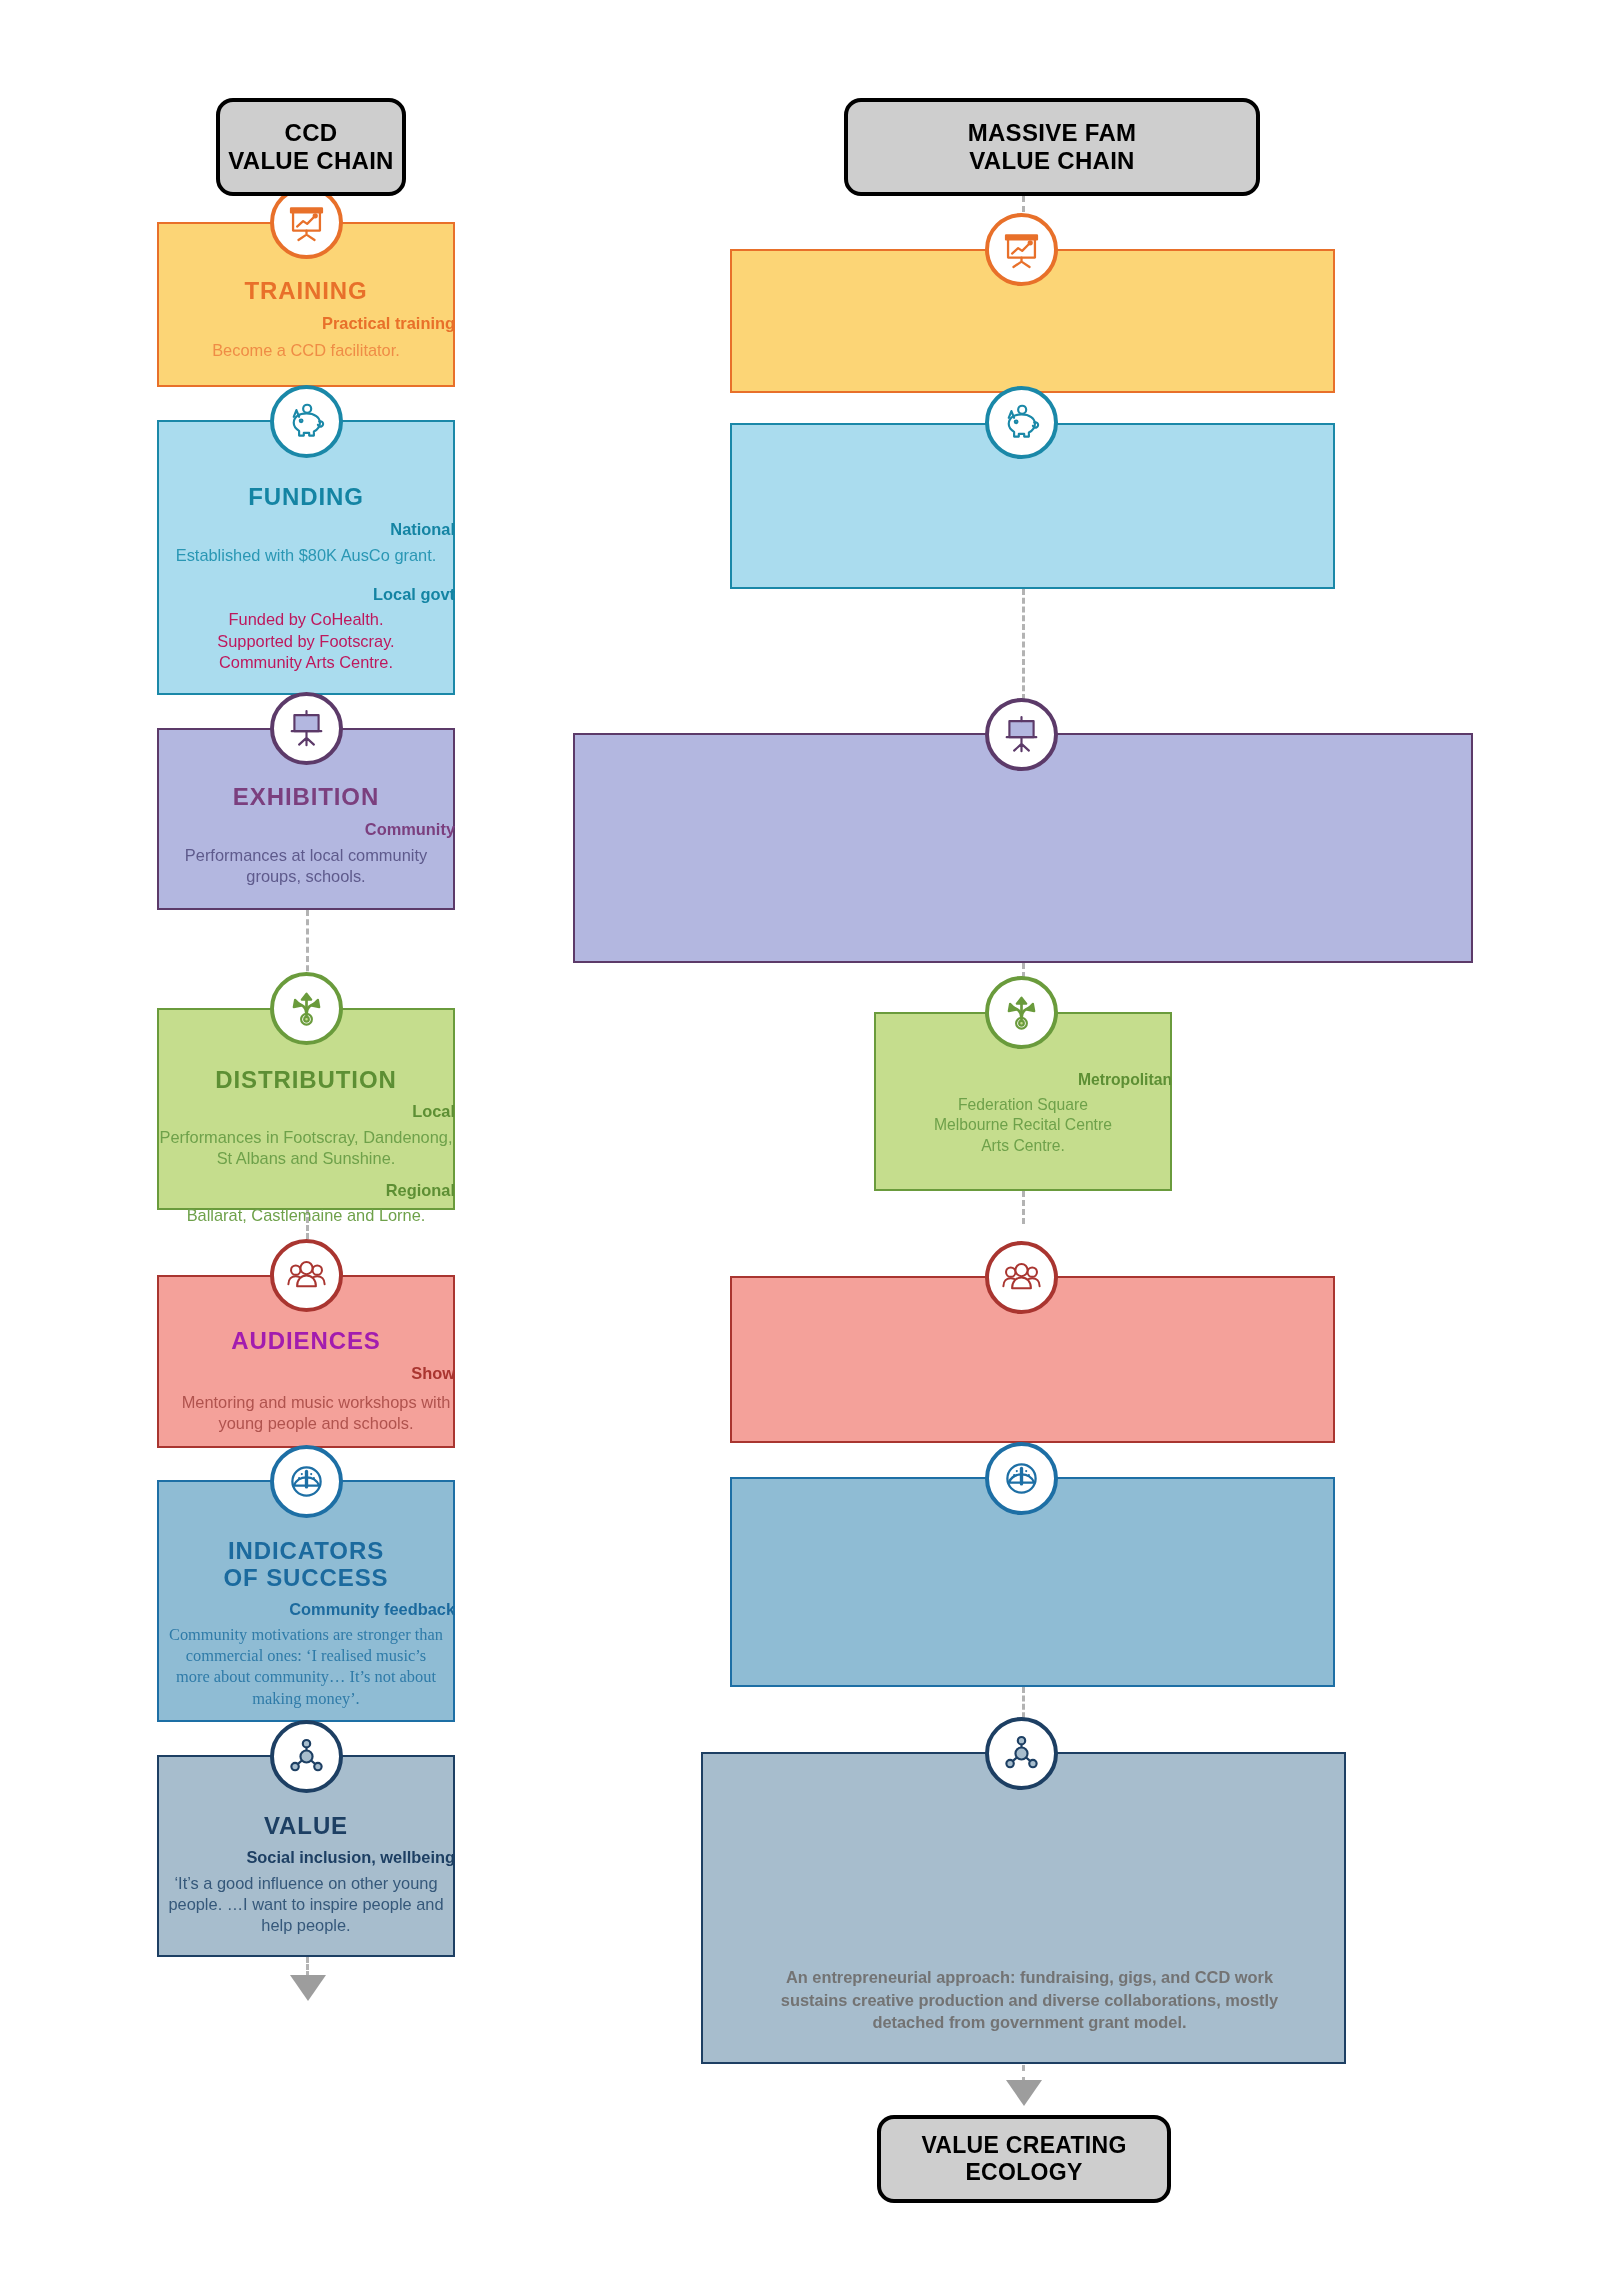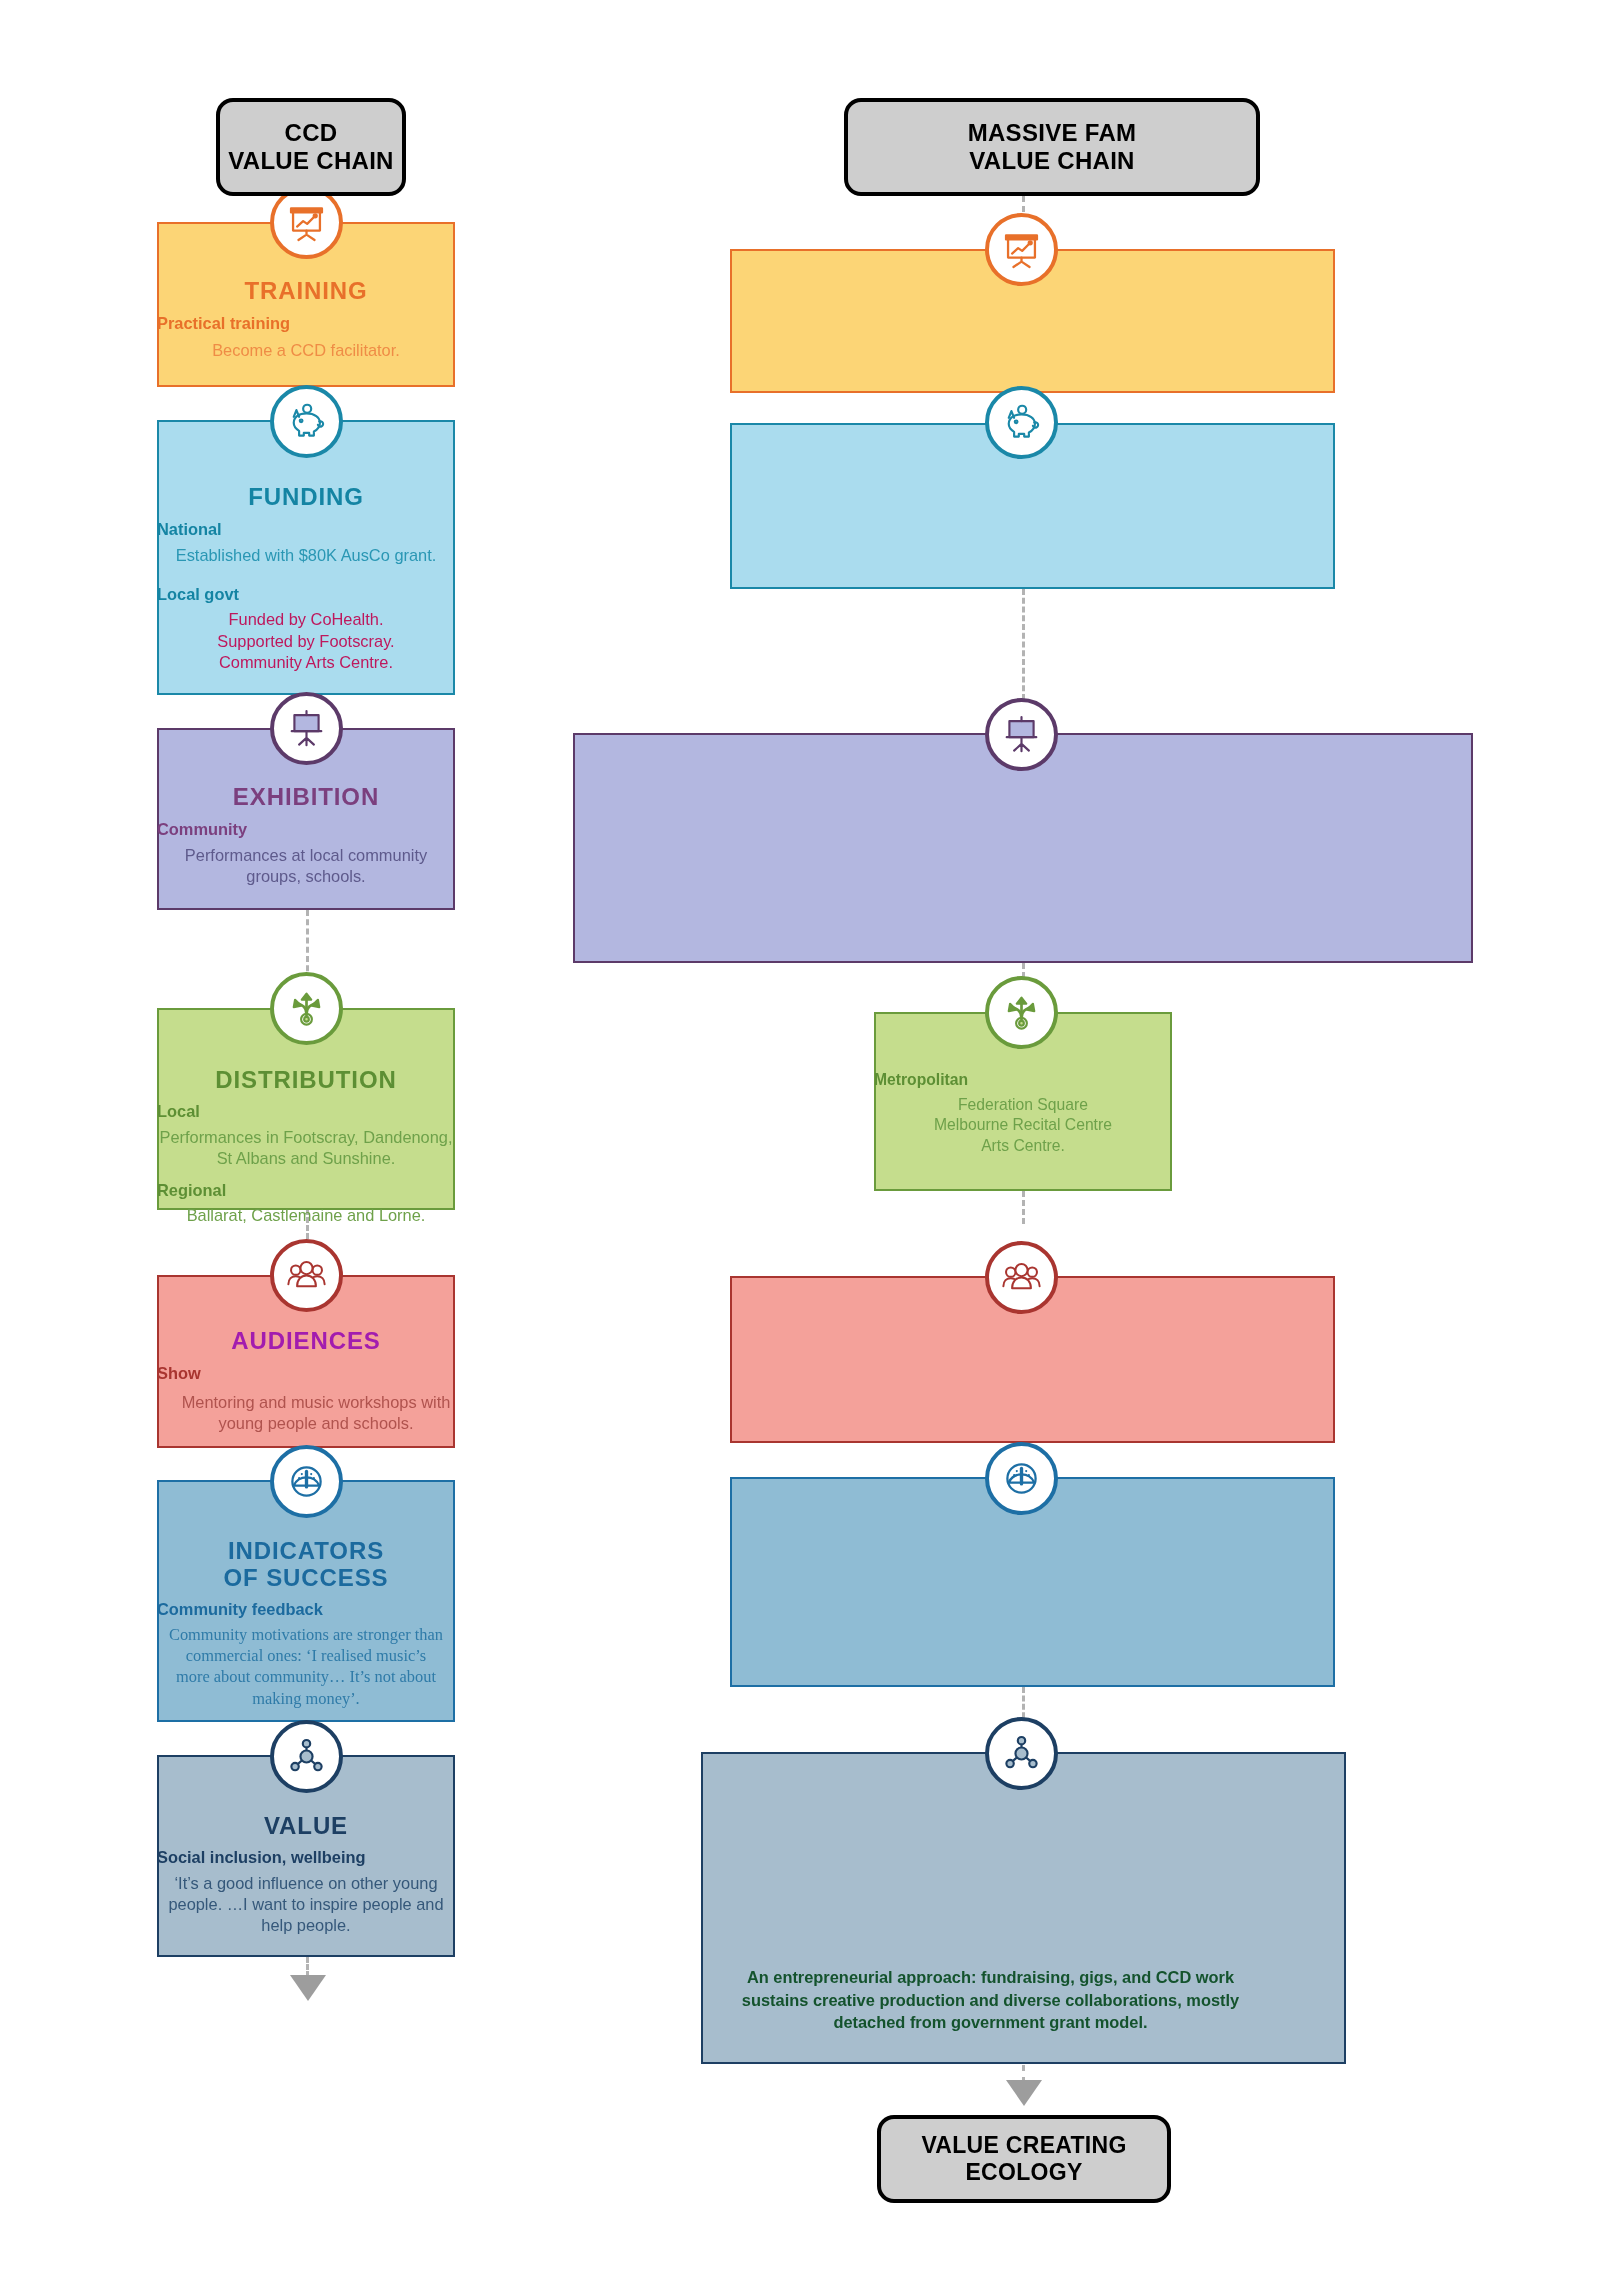--- a/index.html
+++ b/index.html
@@ -61,22 +61,23 @@
   }
 
   
   .stage-title {
     text-align: center;
     font-weight: 700;
     letter-spacing: 0.9px;
     line-height: 1.12;
   }
   .sub-head {
-    text-align: left;
+    text-align: right;
     font-weight: 700;
+    margin-left: 40px;
   }
   .sub-body {
     text-align: center;
     font-weight: 400;
     line-height: 1.3;
   }
   .colwrap { position: absolute; display: flex; }
   .col { display: flex; flex-direction: column; align-items: center; }
   .vdiv { width: 2px; align-self: stretch; }
 </style>
@@ -411,21 +412,21 @@
       <div class="sub-head" style="color:#1d3f63; font-size:15.7px;">Cultural heritage, identity</div>
       <div class="sub-body" style="color:#35587a; font-size:15.7px; margin-top:5.9px; width:216px;">Music as cultural and personal expression.</div>
     </div>
     <div class="vdiv" style="background:#1d3f63; height:82px;"></div>
     <div class="col" style="width:310px;">
       <div class="sub-head" style="color:#1d3f63; font-size:15.7px;">Creative innovation</div>
       <div class="sub-body" style="color:#35587a; font-size:15.7px; margin-top:5.9px; width:275px;">Hip hop choir as hybrid musical form: ‘They wanted to take their art into something else more exciting’.</div>
     </div>
   </div>
 
-  <div class="sub-body" style="position:absolute; left:729px; top:1966px; width:523px; color:#14532d; font-size:16.4px; font-weight:700; line-height:1.38; z-index:4;">An entrepreneurial approach: fundraising, gigs, and CCD work sustains creative production and diverse collaborations, mostly detached from government grant model.</div>
+  <div class="sub-body" style="position:absolute; left:768px; top:1966px; width:523px; color:#737373; font-size:16.4px; font-weight:700; line-height:1.38; z-index:4;">An entrepreneurial approach: fundraising, gigs, and CCD work sustains creative production and diverse collaborations, mostly detached from government grant model.</div>
 
   <div class="capsule" style="left:877px; top:2115px; width:294px; height:88px; font-size:23px;">
     <div>
       <div>VALUE CREATING</div>
       <div>ECOLOGY</div>
     </div>
   </div>
 
 </div>
 

